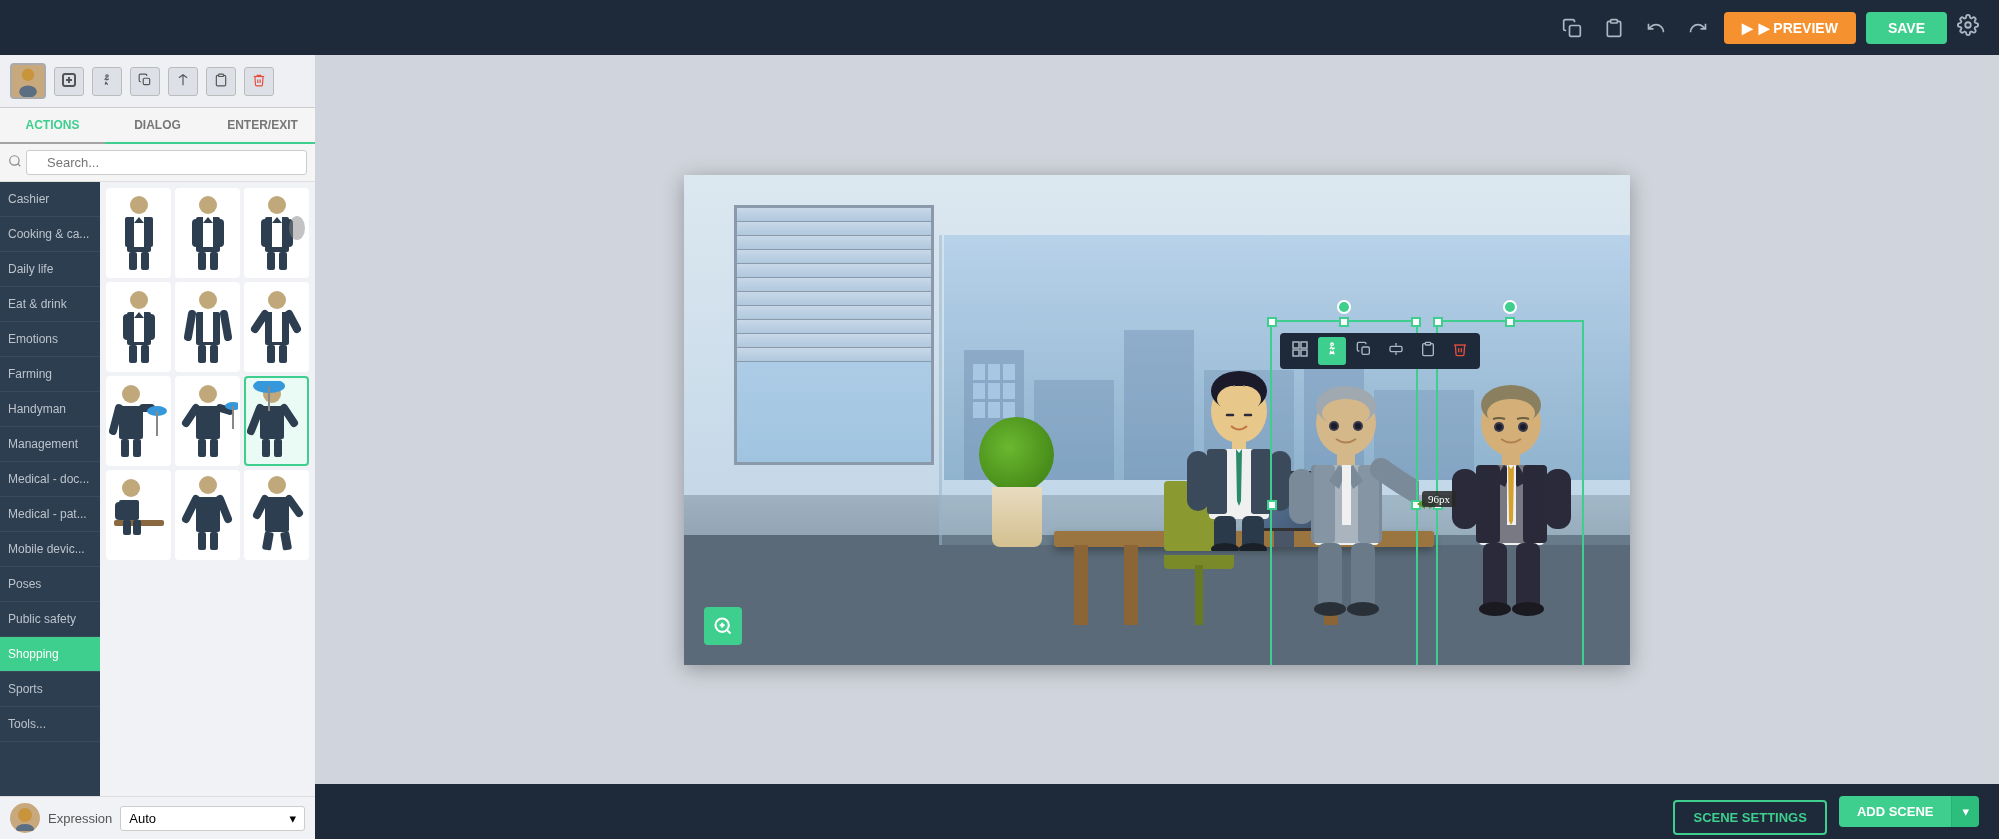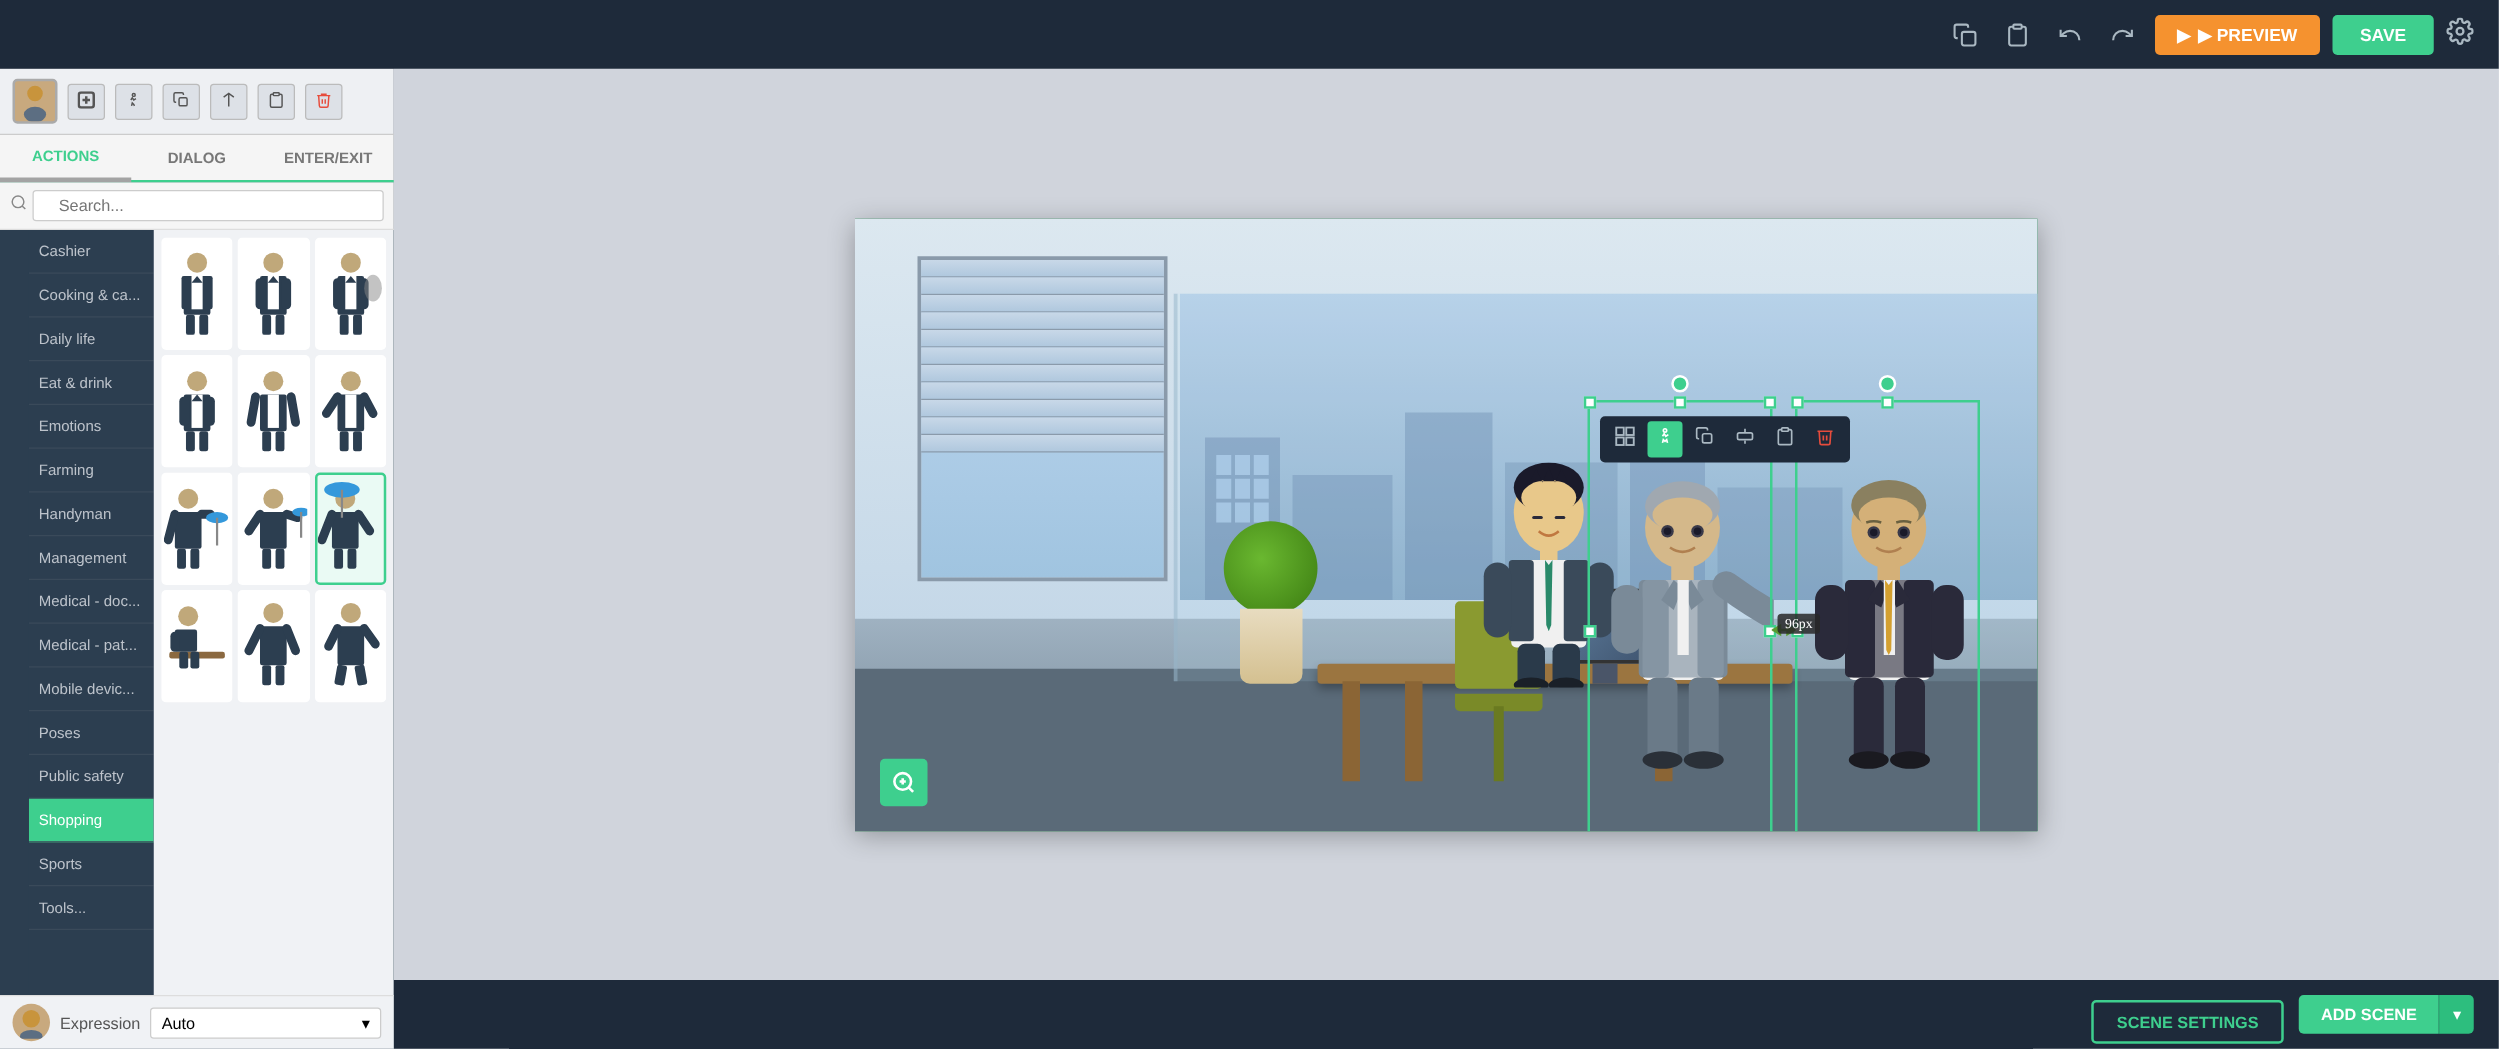--- a/index.html
+++ b/index.html
@@ -60,35 +60,35 @@
 
     
     #tabs {
       display: flex; background: #f5f5f5; border-bottom: 2px solid #3ecf8e;
     }
     .tab {
       flex: 1; text-align: center; padding: 10px 0; font-size: 12px; font-weight: bold;
       color: #777; cursor: pointer; border: none; background: none;
     }
     .tab.active {
-      color: #3ecf8e; border-bottom: 4px solid #a3a3a3; margin-bottom: -2px;
+      color: #3ecf8e; border-bottom: 2px solid #a3a3a3; margin-bottom: -2px;
     }
 
     
     #search-bar {
       background: #f5f5f5; padding: 6px 8px; display: flex; align-items: center;
       border-bottom: 1px solid #ddd;
     }
     #search-bar input {
       flex: 1; border: 1px solid #ccc; border-radius: 3px; padding: 4px 20px; font-size: 13px;
     }
 
     
     #content-area {
-      display: flex; flex: 1; overflow: hidden; margin-left: 23px;
+      display: flex; flex: 1; overflow: hidden;
     }
 
     
     #category-list {
       width: 100px; background: #2c3e50; overflow-y: auto; flex-shrink: 0;
     }
     .cat-item {
       padding: 10px 8px; font-size: 12px; color: #bdc3cb; cursor: pointer;
       border-bottom: 1px solid #3a4a5a; white-space: nowrap; overflow: hidden; text-overflow: ellipsis;
     }

